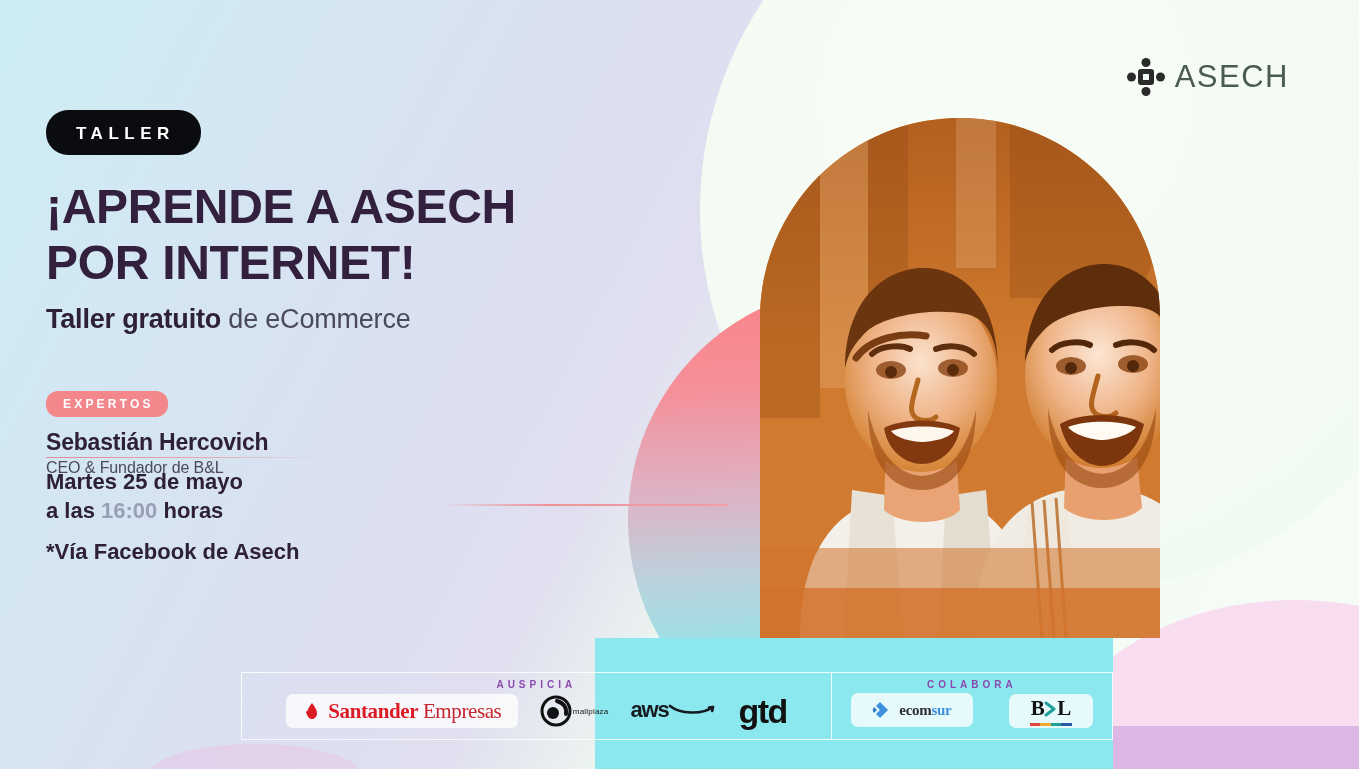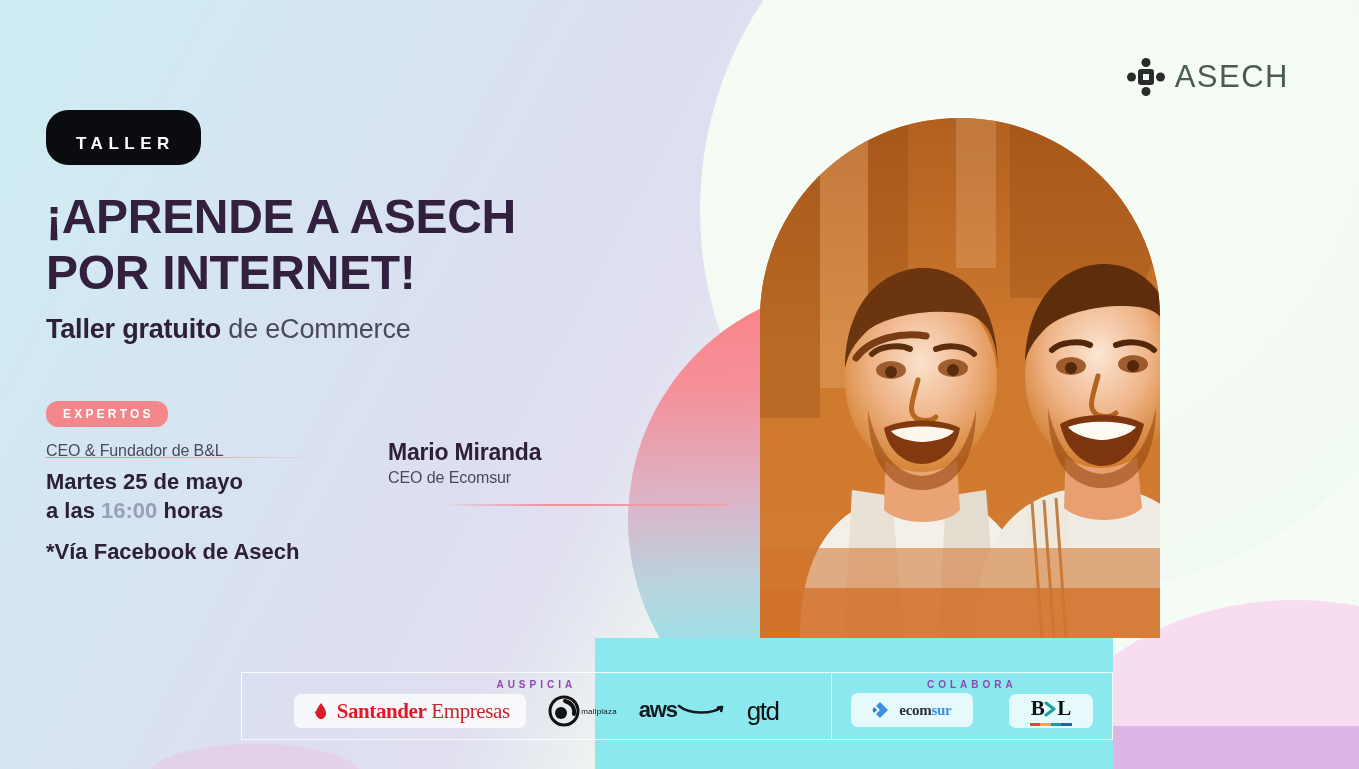--- a/index.html
+++ b/index.html
@@ -90,21 +90,21 @@
   
   .left { position:absolute; left:46px; top:0; width:620px; }
 
   .badge-taller {
     display:inline-block;
     background:#0b0c10;
     color:#ffffff;
     font-size:17px;
     font-weight:bold;
     letter-spacing:5.5px;
-    padding:24px 26px 11px 30px;
+    padding:14px 26px 11px 30px;
     border-radius:22px;
     margin-top:110px;
   }
 
   .headline {
     margin-top:24px;
     color:#33203f;
     font-size:48px;
     line-height:1.16;
     font-weight:bold;
@@ -213,21 +213,21 @@
     font-size:21px; color:#dd1b24; letter-spacing:-.4px; white-space:nowrap;
   }
   .santander-txt .emp { color:#c6242c; }
 
   .mallplaza { display:flex; align-items:center; gap:1px; }
   .mallplaza-word { font-size:8px; color:#121212; letter-spacing:.2px; }
 
   .aws-wrap { display:flex; flex-direction:row; align-items:center; }
   .aws-word { font-size:22px; font-weight:bold; color:#16191f; letter-spacing:-1.2px; line-height:.9; }
 
-  .gtd-word { font-size:26px; font-weight:normal; color:#111; letter-spacing:-1.5px; }
+  .gtd-word { font-size:34px; font-weight:bold; color:#111; letter-spacing:-1.5px; }
 
   .ecomsur { display:flex; align-items:center; gap:7px; }
   .ecomsur-word { font-size:15px; font-weight:bold; letter-spacing:-.3px; }
   .ecomsur-word .e1 { color:#2b2b35; }
   .ecomsur-word .e2 { color:#3d8fe0; }
 
   .byl { display:flex; flex-direction:column; align-items:center; gap:2px; }
   .byl-row { display:flex; align-items:center; font-size:21px; font-weight:bold; color:#111; letter-spacing:-.5px; }
   .byl-bar { display:flex; width:42px; height:3px; }
   .byl-bar i { flex:1; }
@@ -348,25 +348,22 @@
     </h1>
 
     <div class="subhead">
       <b>Taller gratuito</b><span> de eCommerce</span>
     </div>
 
     <div class="badge-expertos">EXPERTOS</div>
 
     <div class="speakers">
       <div class="sp sp-1">
+        <div class="sp-name">Sebastián Hercovich</div>
         <div class="sp-role">CEO &amp; Fundador de B&amp;L</div>
-      </div>
-      <div class="sp sp-2">
-        <div class="sp-name">Mario Miranda</div>
-        <div class="sp-role">CEO de Ecomsur</div>
       </div>
     </div>
   </div>
 
   <div class="rule-1"></div>
   <div class="rule-2"></div>
 
   <div class="when">
     <div>Martes 25 de mayo</div>
     <div><span>a las </span><span class="hour">16:00</span><span> horas</span></div>

